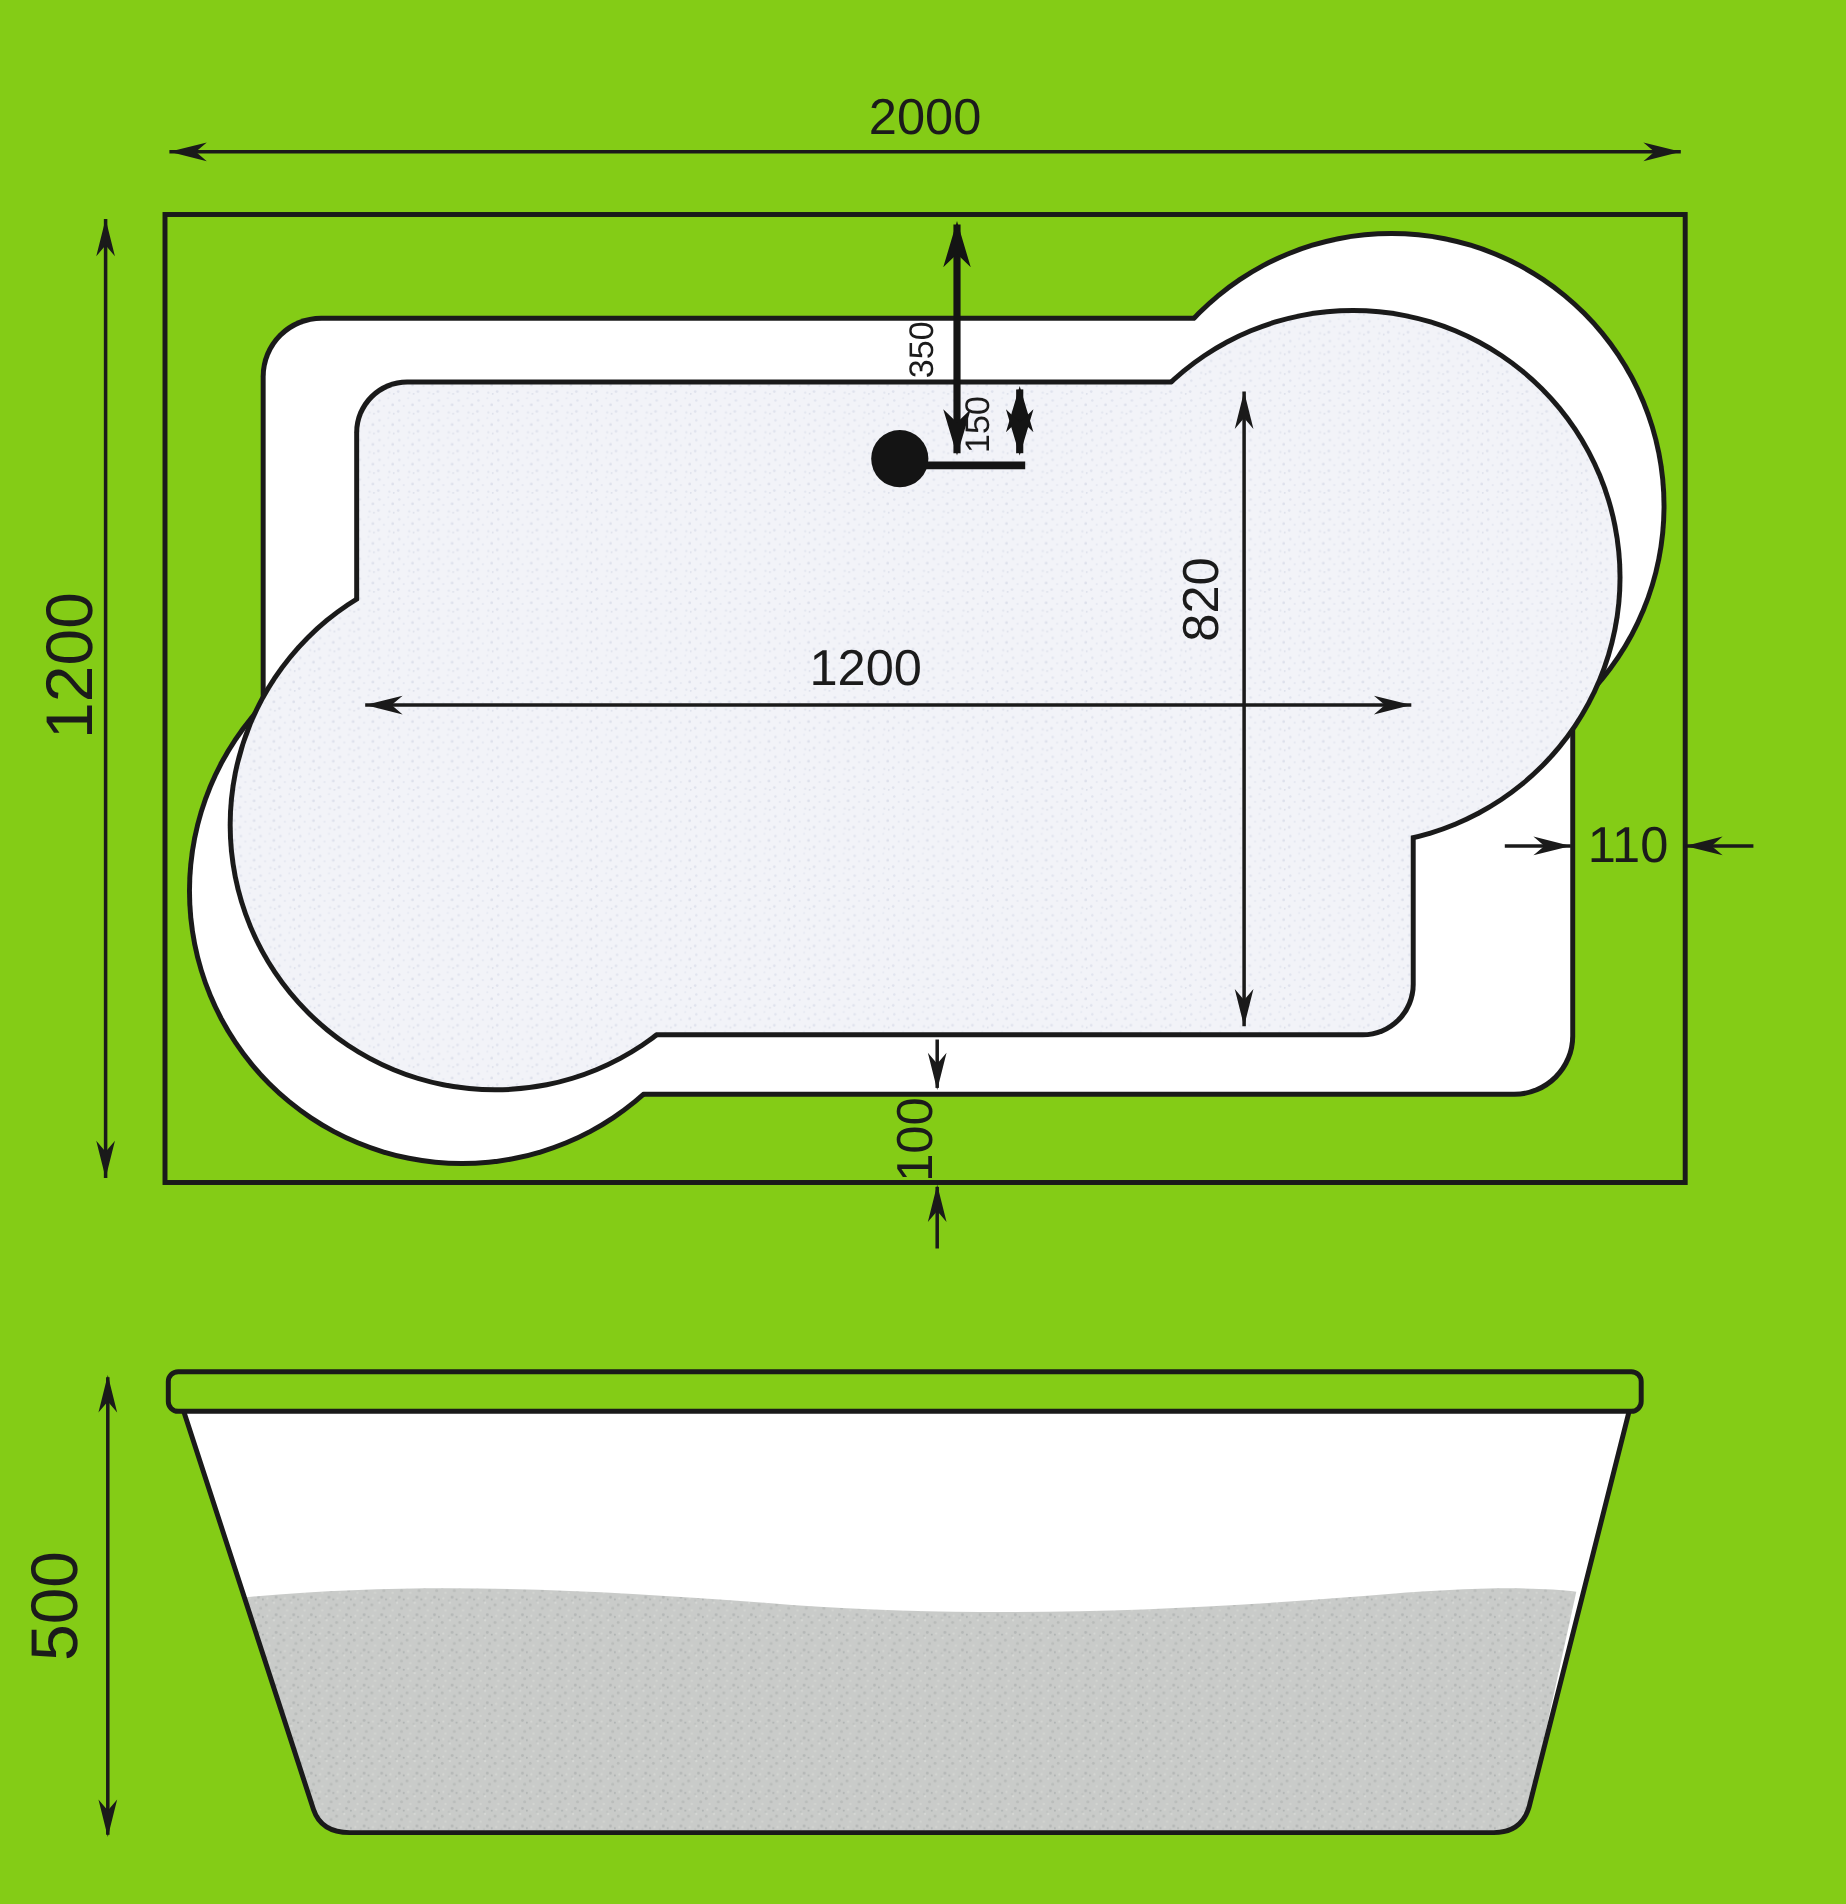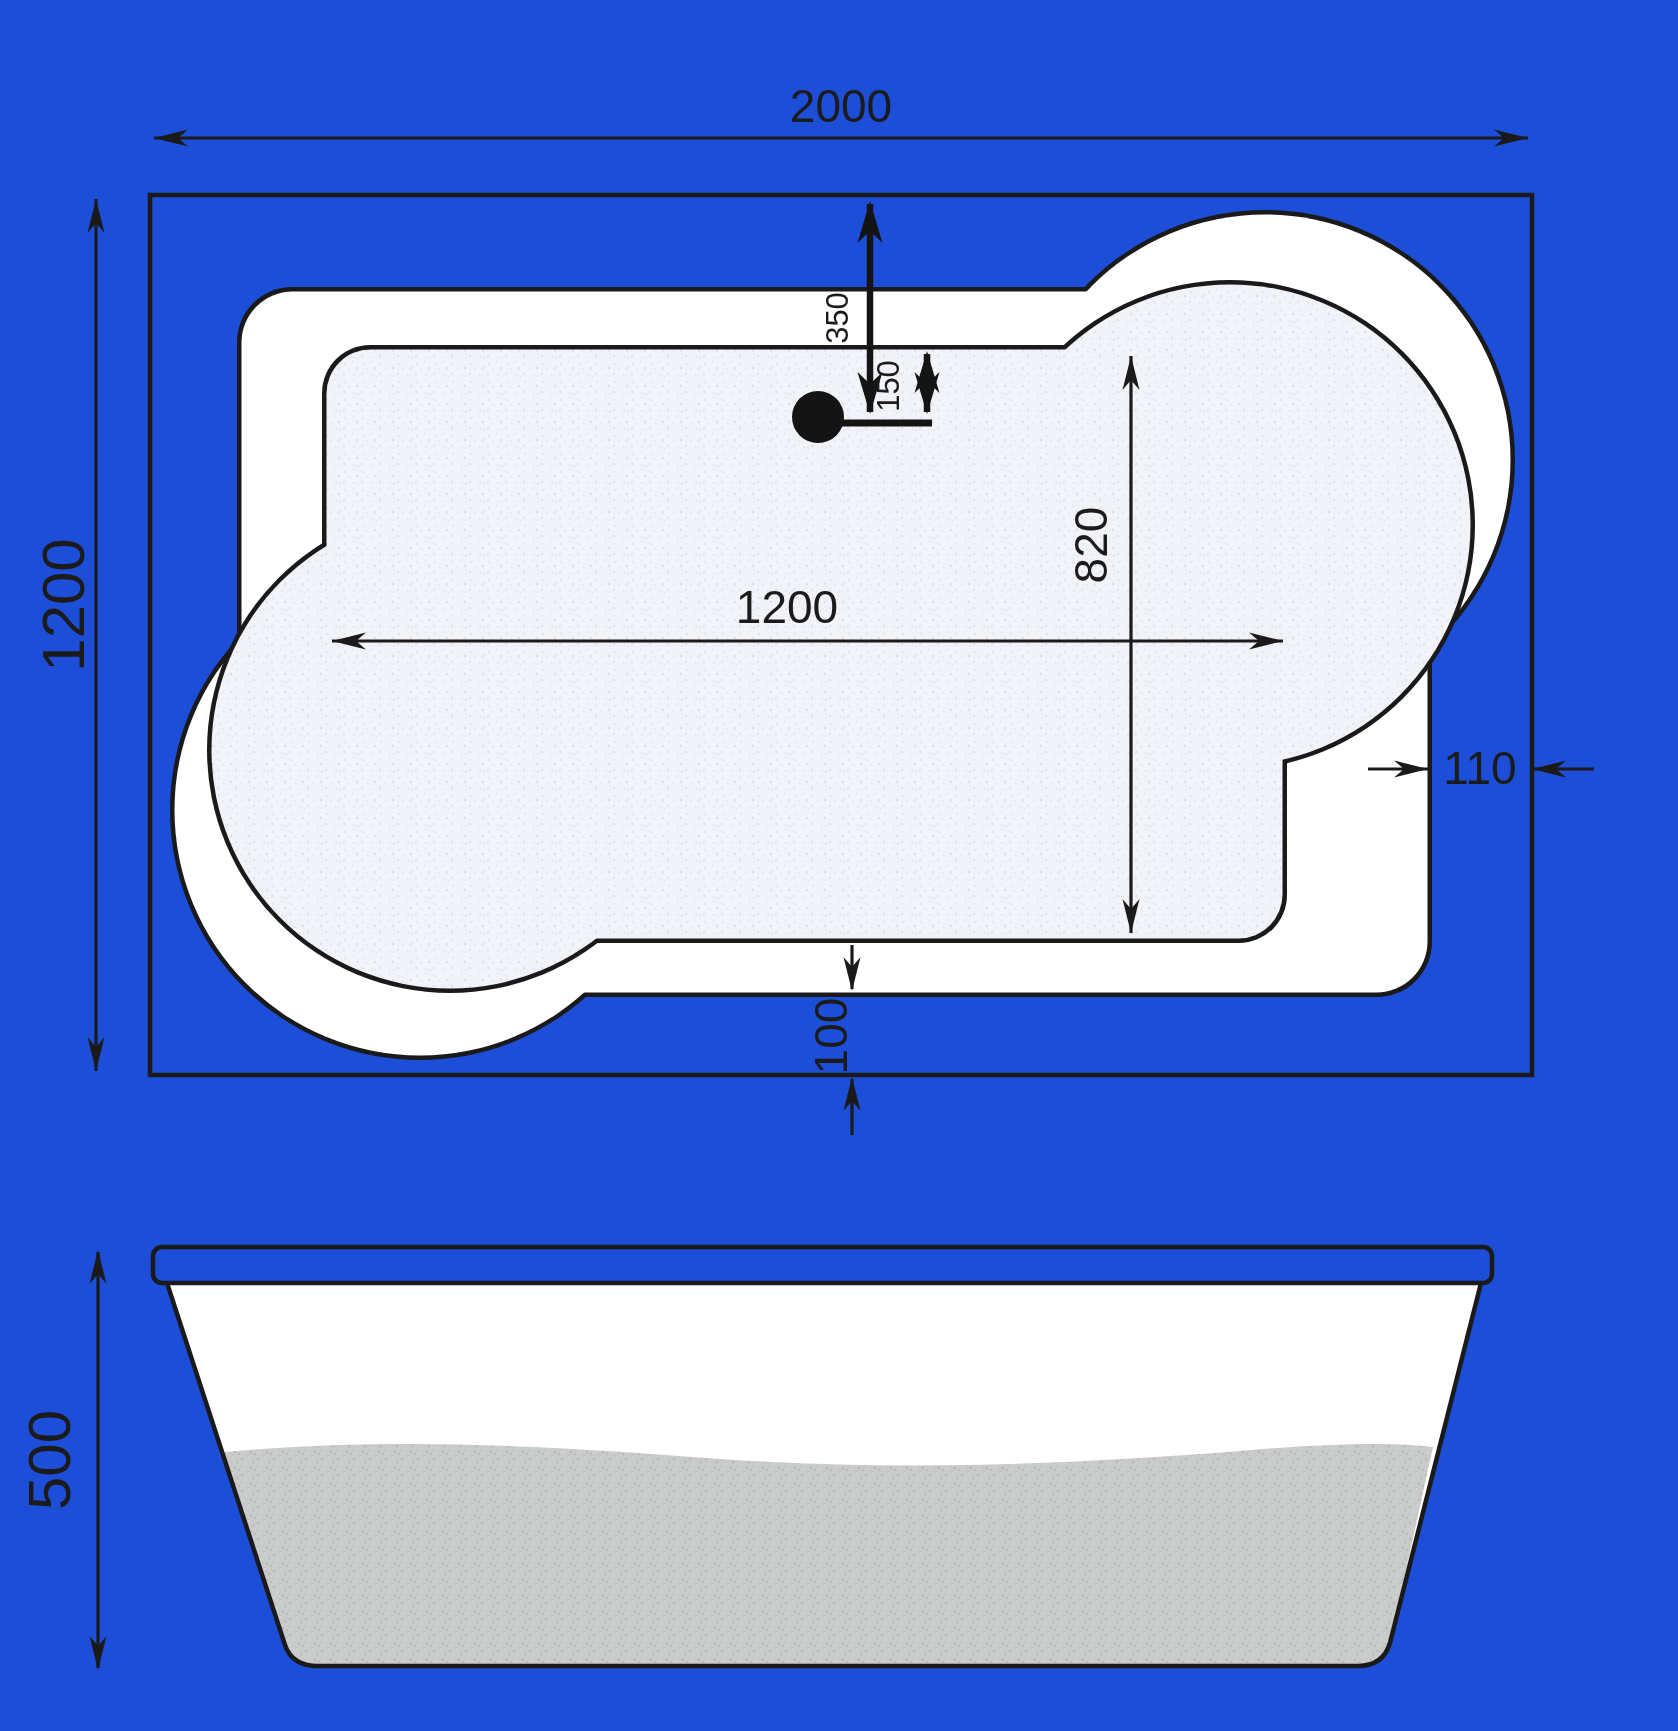--- a/index.html
+++ b/index.html
@@ -1,16 +1,16 @@
 <!DOCTYPE html>
 <html><head>
 <meta charset="utf-8">
 <style>
   html,body{margin:0;padding:0;background:#ffffff;}
-  .stage{width:1678px;height:1731px;position:relative;background:#1d4ed8;}
+  .stage{width:1678px;height:1731px;position:relative;background:#84cc16;}
   svg{display:block;}
   text{font-family:"Liberation Sans", sans-serif;fill:#1b1b1b;}
   .dim{font-size:46px;}
   .dim-lg{font-size:60px;}
   .dim-sm{font-size:31px;}
   .ln{stroke:#1a1a1a;stroke-width:3.2;fill:none;}
   .ln-thick{stroke:#141414;stroke-width:6.5;fill:none;}
   .outline{stroke:#1a1a1a;stroke-width:4.5;fill:none;}
   .solid{fill:#141414;stroke:none;}
 </style>

